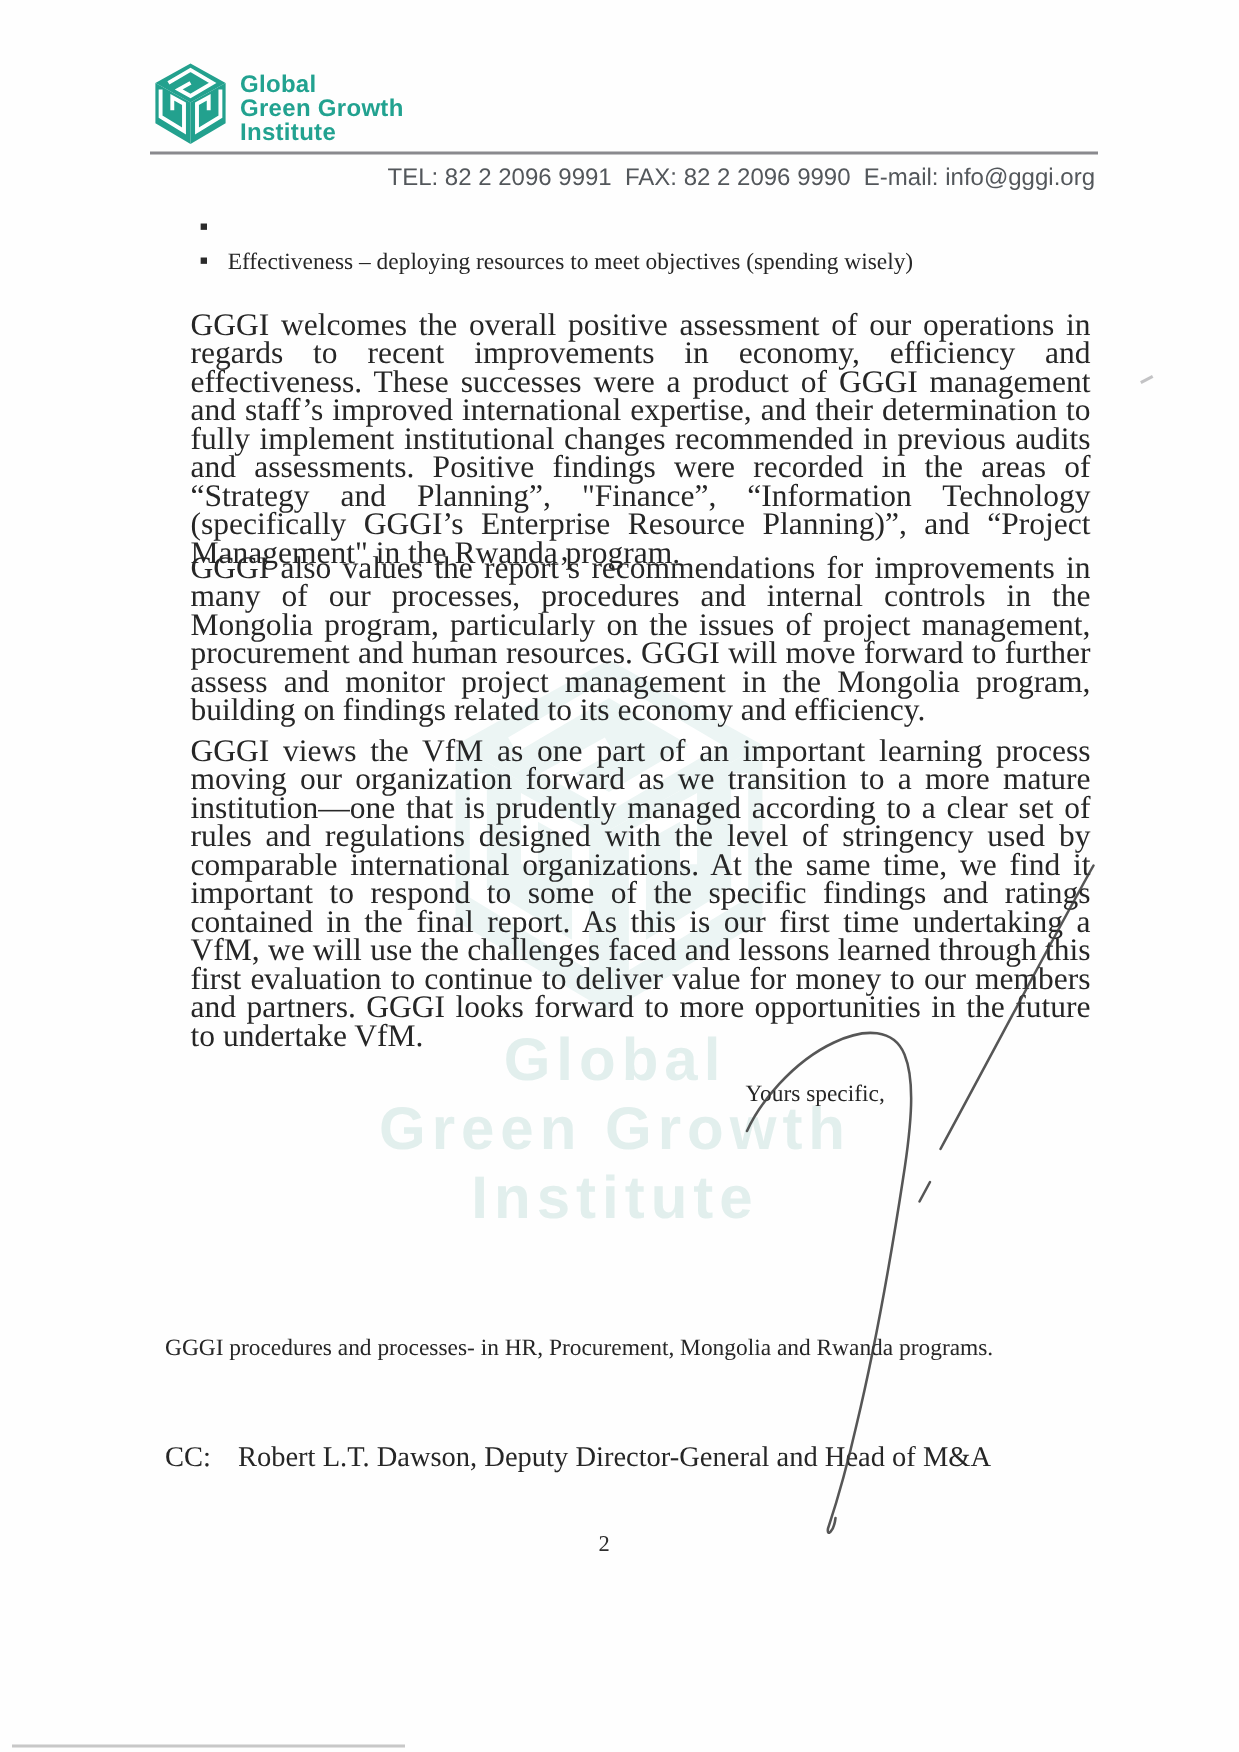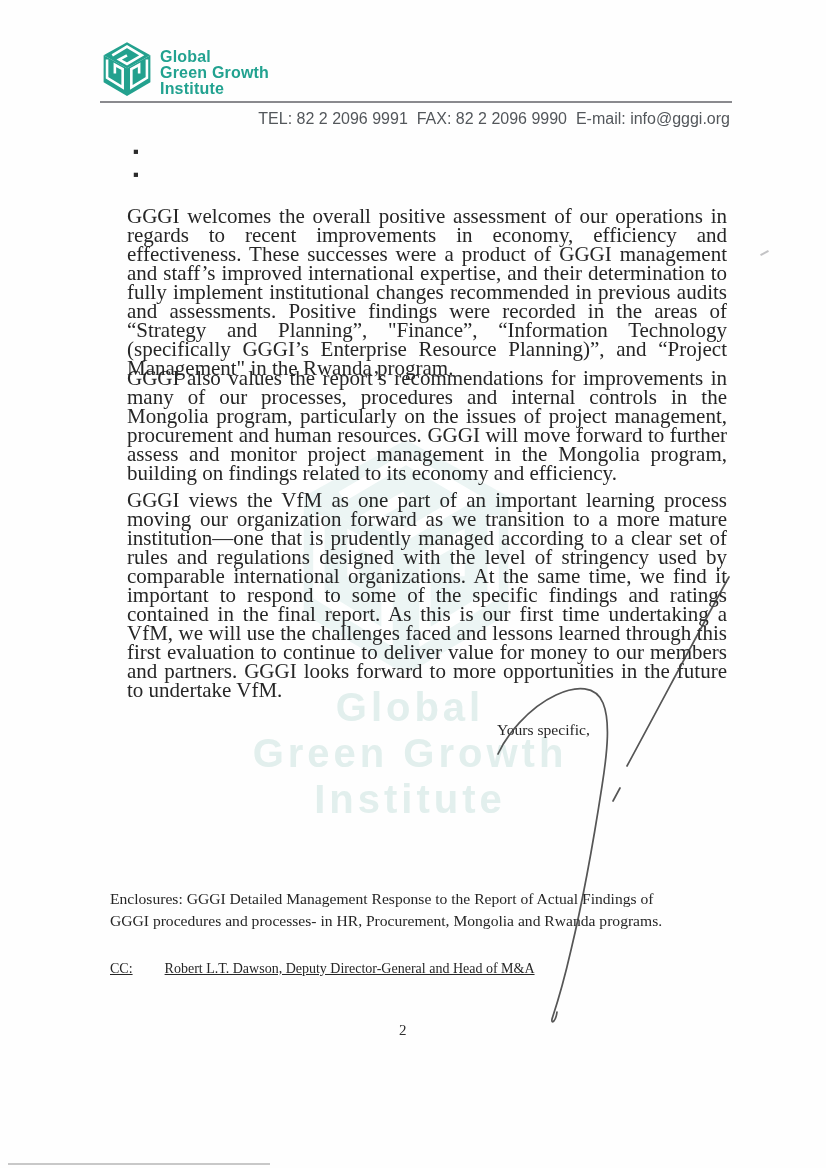--- a/index.html
+++ b/index.html
@@ -52,21 +52,21 @@
     font-size:21px;line-height:19px;
     text-align:justify;text-justify:inter-word;
   }
   #para1{top:207px;}
   #para2{top:369px;}
   #para3{top:491px;}
   .thankyou{position:absolute;left:110px;top:673px;font-size:15.6px;}
   .closing{position:absolute;left:497px;top:721px;font-size:15.6px;}
   .sig-block{position:absolute;left:498px;top:816px;font-size:15.6px;line-height:20.2px;}
   .enclosures{position:absolute;left:110px;top:888px;font-size:15.6px;line-height:22.4px;}
-  .cc-row{position:absolute;left:110px;top:961px;font-size:14px;display:flex;gap:32px;text-decoration:underline;}
+  .cc-row{position:absolute;left:110px;top:961px;font-size:19px;display:flex;gap:18px;}
   .page-number{position:absolute;left:399px;top:1022px;font-size:15px;color:#2e2e2e;}
   
   .sig-svg{position:absolute;inset:0;z-index:2;pointer-events:none;}
   .scan-artifact-bottom{position:absolute;left:8px;top:1163px;width:262px;height:2px;background:#9a9a9a;opacity:.55;z-index:1;}
   .scan-artifact-dot{position:absolute;left:760px;top:252px;width:9px;height:2px;background:#b4b4b6;transform:rotate(-28deg);opacity:.8;z-index:1;}
 </style>
 </head>
 <body>
 
 <div class="page">
@@ -115,33 +115,33 @@
     <div class="hdr-rule"></div>
 
     <div class="hdr-contact">TEL: 82 2 2096 9991  FAX: 82 2 2096 9990  E-mail: info@gggi.org</div>
 
     <div class="bullets">
       <div class="bullet-item">
         <span class="bullet-marker">▪</span>
       </div>
       <div class="bullet-item">
         <span class="bullet-marker">▪</span>
+        <span>Effectiveness – deploying resources to meet objectives (spending wisely)</span>
       </div>
     </div>
 
     <div class="para" id="para1">GGGI welcomes the overall positive assessment of our operations in regards to recent improvements in economy, efficiency and effectiveness. These successes were a product of GGGI management and staff’s improved international expertise, and their determination to fully implement institutional changes recommended in previous audits and assessments. Positive findings were recorded in the areas of “Strategy and Planning”, "Finance”, “Information Technology (specifically GGGI’s Enterprise Resource Planning)”, and “Project Management" in the Rwanda program.</div>
     <div class="para" id="para2">GGGI also values the report’s recommendations for improvements in many of our processes, procedures and internal controls in the Mongolia program, particularly on the issues of project management, procurement and human resources.  GGGI will move forward to further assess and monitor project management in the Mongolia program, building on findings related to its economy and efficiency.</div>
     <div class="para" id="para3">GGGI views the VfM as one part of an important learning process moving our organization forward as we transition to a more mature institution—one that is prudently managed according to a clear set of rules and regulations designed with the level of stringency used by comparable international organizations. At the same time, we find it important to respond to some of the specific findings and ratings contained in the final report. As this is our first time undertaking a VfM, we will use the challenges faced and lessons learned through this first evaluation to continue to deliver value for money to our members and partners. GGGI looks forward to more opportunities in the future to undertake VfM.</div>
 
 
     <div class="closing">Yours specific,</div>
 
 
     <div class="enclosures">
-      <div>Enclosures: GGGI Detailed Management Response to the Report of Actual Findings of</div>
       <div>GGGI procedures and processes- in HR, Procurement, Mongolia and Rwanda programs.</div>
     </div>
 
     <div class="cc-row">
       <span>CC:</span>
       <span>Robert L.T. Dawson, Deputy Director-General and Head of M&amp;A</span>
     </div>
 
     <div class="page-number">2</div>
   </div>

